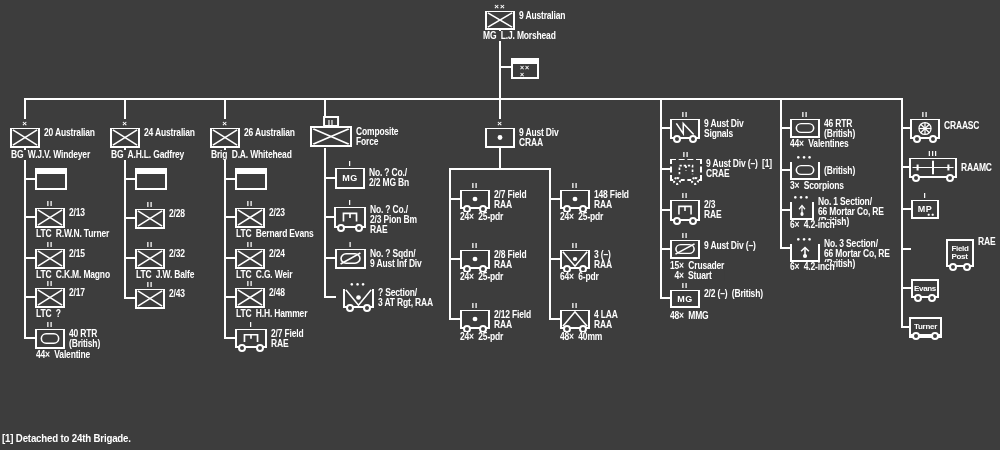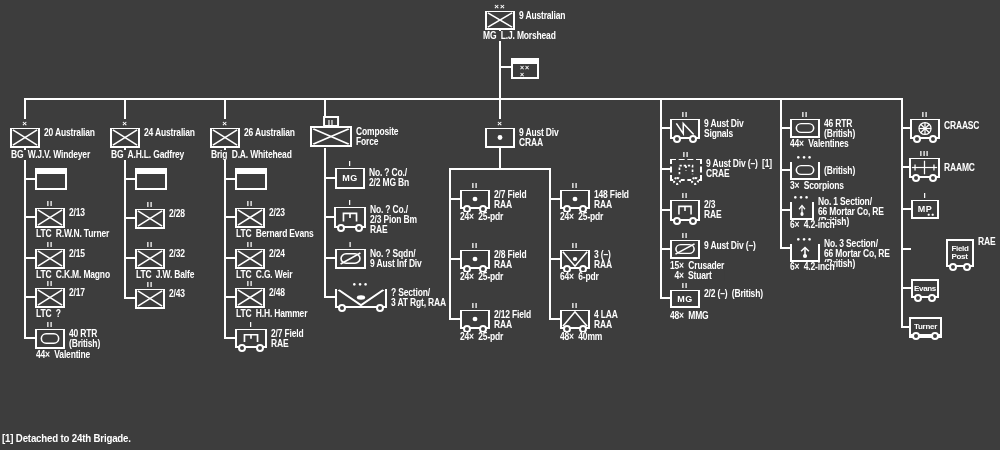--- a/index.html
+++ b/index.html
@@ -283,21 +283,21 @@
   </div>
   <div class="unit" style="left:335px;top:248px;width:31px;height:21px">
     <span class="ech">I</span>
     <svg viewBox="0 0 30 20" preserveAspectRatio="none">
         <rect x="4.5" y="4.5" width="21" height="11" rx="5.5"></rect>
         <line x1="4" y1="16.5" x2="26" y2="3.5"></line>
       </svg>
     <div class="lbl">No. ? Sqdn/
 9 Aust Inf Div</div>
   </div>
-  <div class="unit" style="left:335px;top:287px;width:52px;height:21px">
+  <div class="unit" style="left:343px;top:287px;width:31px;height:21px">
     <span class="ech dots">●●●</span>
     <svg viewBox="0 0 30 20" preserveAspectRatio="none">
         <path d="M1,1 L15,19 L29,1"></path>
         <circle class="f" cx="15" cy="10" r="2.6"></circle>
       </svg>
     <i class="wh l"></i>
       <i class="wh r"></i>
     <div class="lbl">? Section/
 3 AT Rgt, RAA</div>
   </div>
@@ -475,21 +475,21 @@
         <circle cx="15" cy="10" r="7"></circle>
         <line x1="15" y1="3" x2="15" y2="17"></line>
         <line x1="8" y1="10" x2="22" y2="10"></line>
         <line x1="10" y1="5" x2="20" y2="15"></line>
         <line x1="20" y1="5" x2="10" y2="15"></line>
       </svg>
     <i class="wh l"></i>
       <i class="wh r"></i>
     <div class="lbl" style="top:1px">CRAASC</div>
   </div>
-  <div class="unit" style="left:909px;top:157px;width:31px;height:21px">
+  <div class="unit" style="left:909px;top:157px;width:48px;height:21px">
     <span class="ech">III</span>
     <svg class="thin" viewBox="0 0 30 20" preserveAspectRatio="none">
         <line x1="1" y1="10" x2="29" y2="10"></line>
         <line x1="15" y1="2" x2="15" y2="18"></line>
         <line x1="4.5" y1="6.5" x2="4.5" y2="13.5"></line>
         <line x1="25.5" y1="6.5" x2="25.5" y2="13.5"></line>
       </svg>
     <i class="wh l"></i>
       <i class="wh r"></i>
     <div class="lbl" style="top:4px">RAAMC</div>

